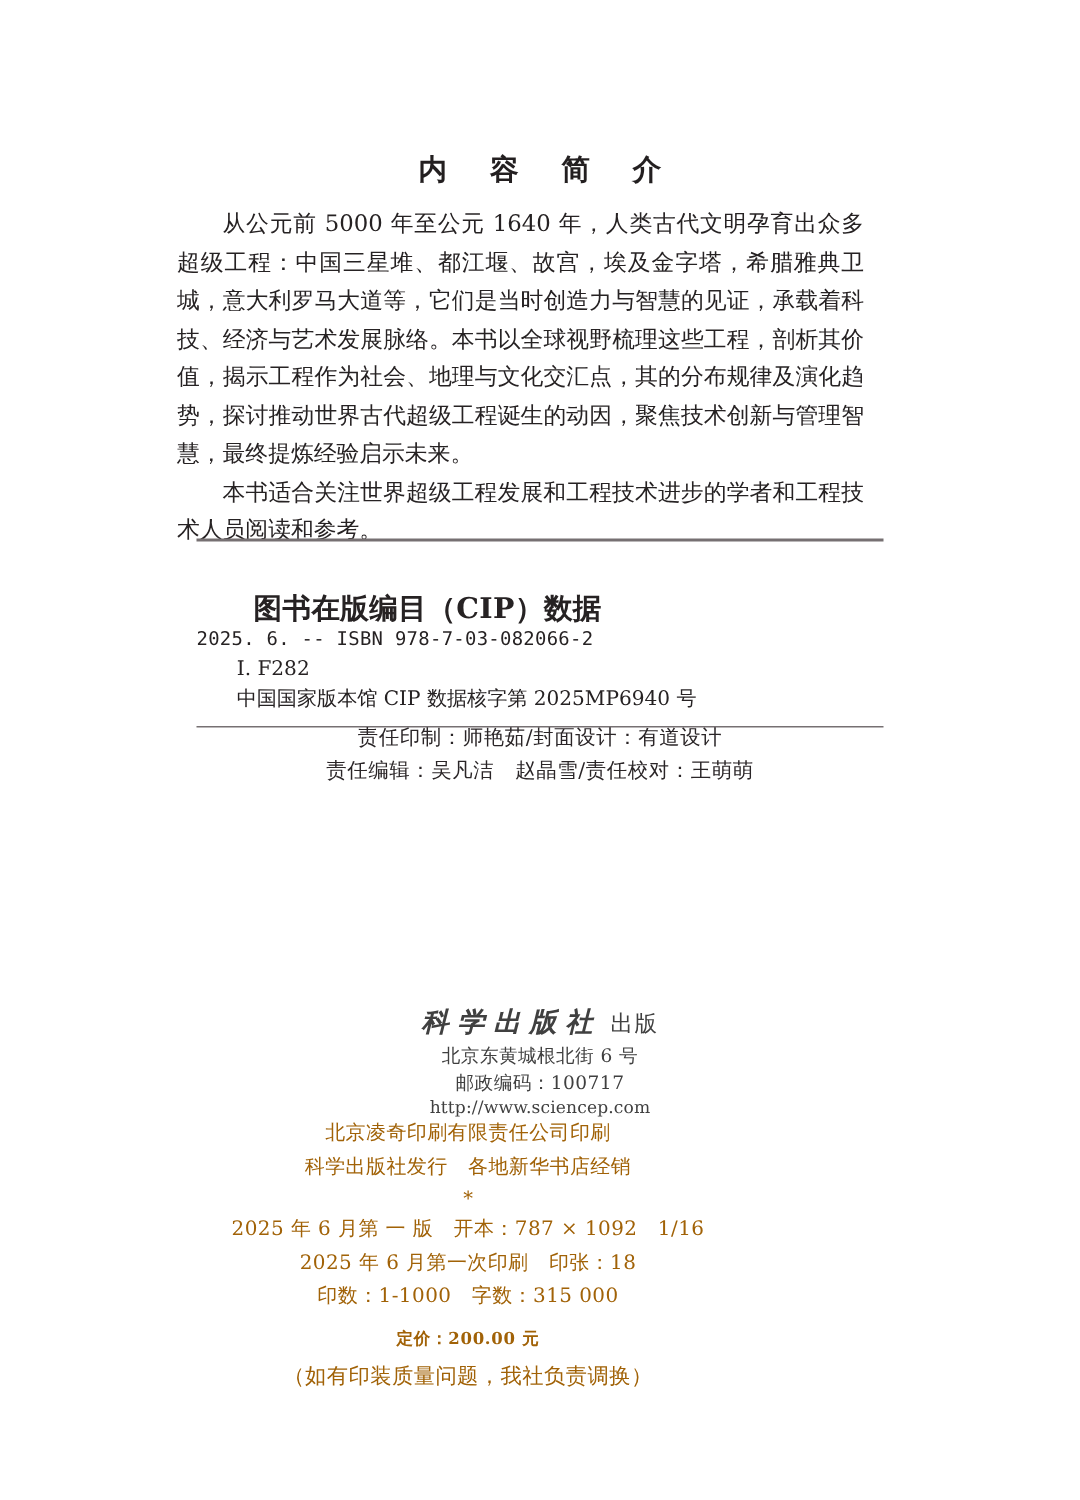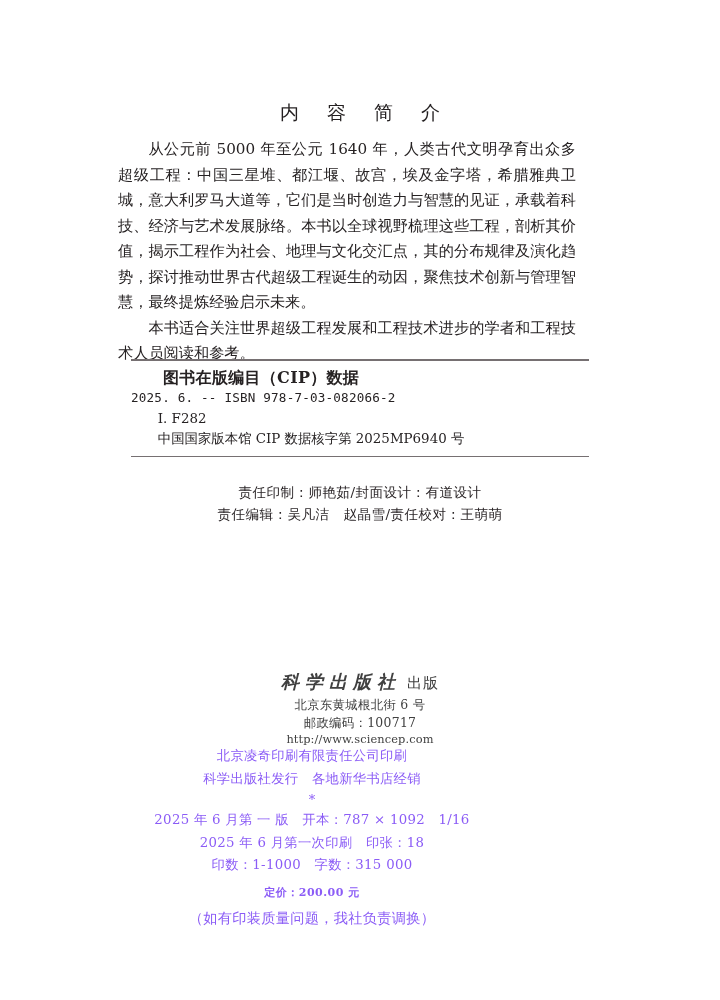--- a/index.html
+++ b/index.html
@@ -24,21 +24,21 @@
   }
 
   
   .section-title {
     position: absolute;
     left: 0;
     top: 100px;
     width: 720px;
     text-align: center;
     font-size: 19px;
-    font-weight: normal;
+    font-weight: bold;
     letter-spacing: 11px;
     text-indent: 11px;
     color: #231f20;
     font-family: "DejaVu Serif", "Liberation Serif", serif;
   }
 
   
   .abstract {
     position: absolute;
     left: 118px;
@@ -68,23 +68,24 @@
     background: #767072;
   }
   .cip-inner {
     padding: 7px 0 6px 0;
     font-size: 13.4px;
     line-height: 20.5px;
     color: #262223;
   }
   .cip-heading {
     font-weight: bold;
-    font-size: 16px;
+    font-size: 19px;
     text-indent: 2em;
     letter-spacing: 0.3px;
+    margin-top: 28px;
   }
   .cip-line {
     text-indent: 2em;
     font-family: "DejaVu Serif", "Liberation Serif", serif;
   }
   .cip-line.hanging {
     text-indent: 0;
   }
   .cip-mono {
     font-family: "DejaVu Sans Mono", "Liberation Mono", monospace;
@@ -151,21 +152,21 @@
     letter-spacing: 0.1px;
   }
 
   
   .printing {
     position: absolute;
     left: 0;
     top: 745px;
     width: 624px;
     text-align: center;
-    color: #8b5cf6;
+    color: #a16207;
     font-size: 13.3px;
     line-height: 22.5px;
   }
   .printing .sep {
     font-size: 13px;
     line-height: 19px;
     letter-spacing: 0;
   }
   .printing .row {
     letter-spacing: 0.3px;

